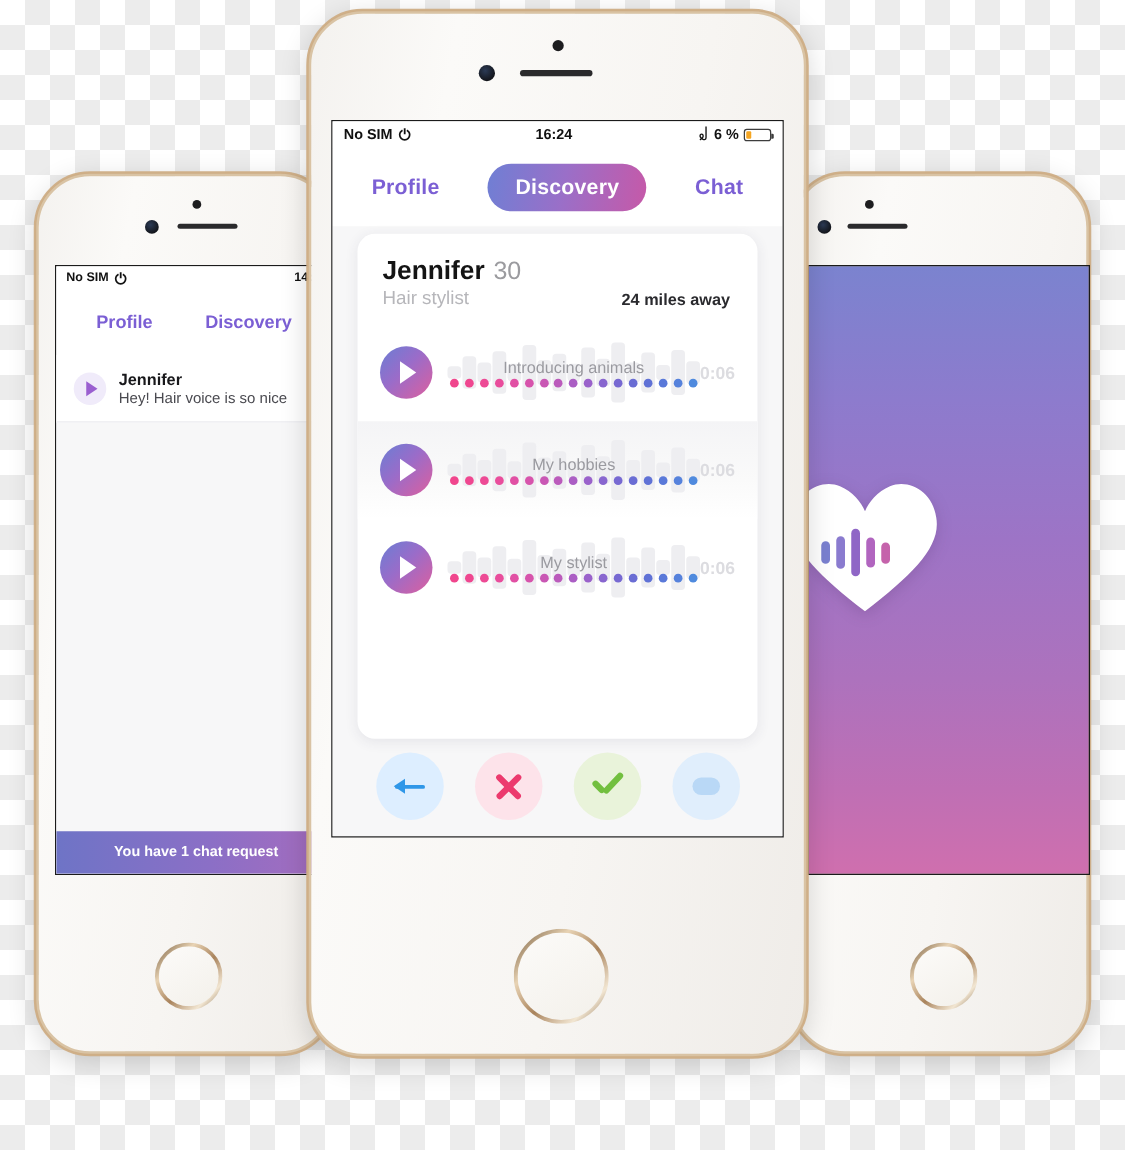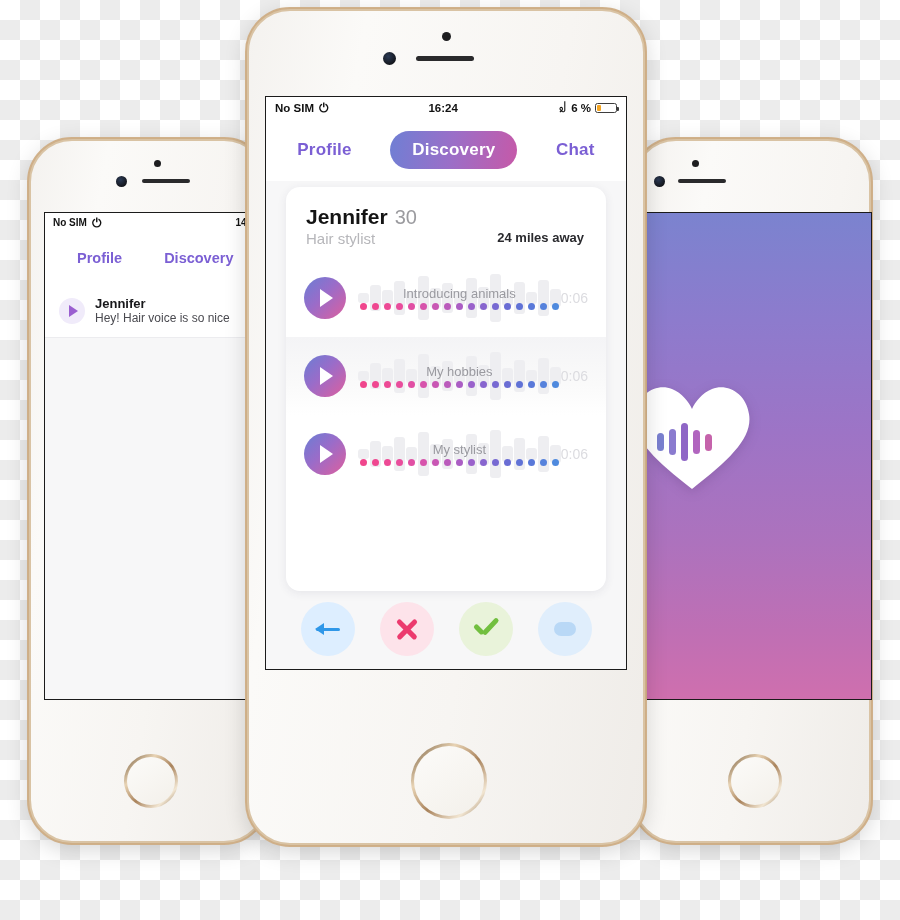--- a/index.html
+++ b/index.html
@@ -55,37 +55,37 @@
 
   .content{background:#f7f7f8;height:calc(100% - 22px - 62px);position:relative;}
 
   .card{position:absolute;left:20px;right:20px;top:6px;bottom:78px;background:#fff;border-radius:14px;
     box-shadow:0 2px 10px rgba(60,60,90,.09);overflow:hidden;}
 
   .card-head{padding:18px 20px 0 20px;}
   .name-line{display:flex;align-items:baseline;gap:7px;}
   .pname{font-size:21px;font-weight:bold;color:#141414;}
   .page{font-size:20px;color:#9b9b9f;}
-  .sub-line{display:flex;align-items:flex-start;justify-content:space-between;margin-top:1px;}
+  .sub-line{display:flex;align-items:flex-end;justify-content:space-between;margin-top:1px;}
   .job{font-size:15px;color:#b6b6ba;}
   .dist{font-size:13px;font-weight:bold;color:#2a2a2e;padding-right:2px;}
 
   .audio-row{display:flex;align-items:center;padding:0 18px;height:78px;position:relative;}
   .audio-row.sep{background:linear-gradient(#f4f4f6,#fafafa 60%,#fff);}
   .play{width:42px;height:42px;border-radius:50%;flex:0 0 42px;position:relative;
     background:linear-gradient(135deg,#6a7ed4 0%,#9a6cc9 45%,#dd5f9e 100%);}
   .play:after{content:"";position:absolute;left:16px;top:12px;
     border-left:13px solid #fff;border-top:9px solid transparent;border-bottom:9px solid transparent;}
   .wave-wrap{flex:1;position:relative;height:56px;margin-left:12px;display:flex;flex-direction:column;justify-content:center;}
   .wave-title{font-size:13px;color:#9a9aa0;text-align:center;margin-bottom:2px;position:relative;z-index:3;}
   .bars{position:absolute;left:0;right:0;top:0;bottom:0;display:flex;align-items:center;justify-content:space-between;gap:1px;z-index:1;}
   .bars span{flex:1;background:#eeeef1;border-radius:3px;}
   .dots{display:flex;align-items:center;justify-content:space-between;position:relative;z-index:2;padding:0 2px;}
   .dots span{width:7px;height:7px;border-radius:3.5px;display:block;}
-  .dur{font-size:14px;color:#dcdce0;flex:0 0 auto;font-weight:400;}
+  .dur{font-size:14px;color:#dcdce0;flex:0 0 auto;font-weight:700;}
 
   .actions{position:absolute;left:0;right:0;bottom:8px;height:64px;display:flex;align-items:center;justify-content:space-around;padding:0 22px;box-sizing:border-box;}
   .act{width:54px;height:54px;border-radius:50%;display:flex;align-items:center;justify-content:center;position:relative;}
   .act-back{background:#ddeeff;}
   .act-no{background:#fde3ea;}
   .act-yes{background:#e9f3da;}
   .act-chat{background:#e0eefc;}
   .arrow{position:relative;width:24px;height:3px;background:#2f97e8;border-radius:2px;}
   .arrow:before{content:"";position:absolute;left:-1px;top:-5px;border-right:9px solid #2f97e8;border-top:6.5px solid transparent;border-bottom:6.5px solid transparent;}
   .xmark{position:relative;width:26px;height:26px;}
@@ -149,20 +149,21 @@
     </div>
 
     <div class="l-chatlist">
       <div class="chat-item">
         <span class="chat-play"></span>
         <span class="chat-texts">
           <span class="chat-name" style="display:block">Jennifer</span>
           <span class="chat-msg" style="display:block">Hey! Hair voice is so nice</span>
         </span>
       </div>
+      <div class="banner">You have 1 chat request</div>
     </div>
   </div>
 
   <div class="home-ring" style="left:96px;top:616px;width:48px;height:48px;"></div>
 </div>
 
 <div class="phone" id="phone-right">
   <div class="body"></div>
   <div class="bezel-gold"></div>
   <div class="sensor-dot" style="left:60px;top:22px;width:7px;height:7px;"></div>

